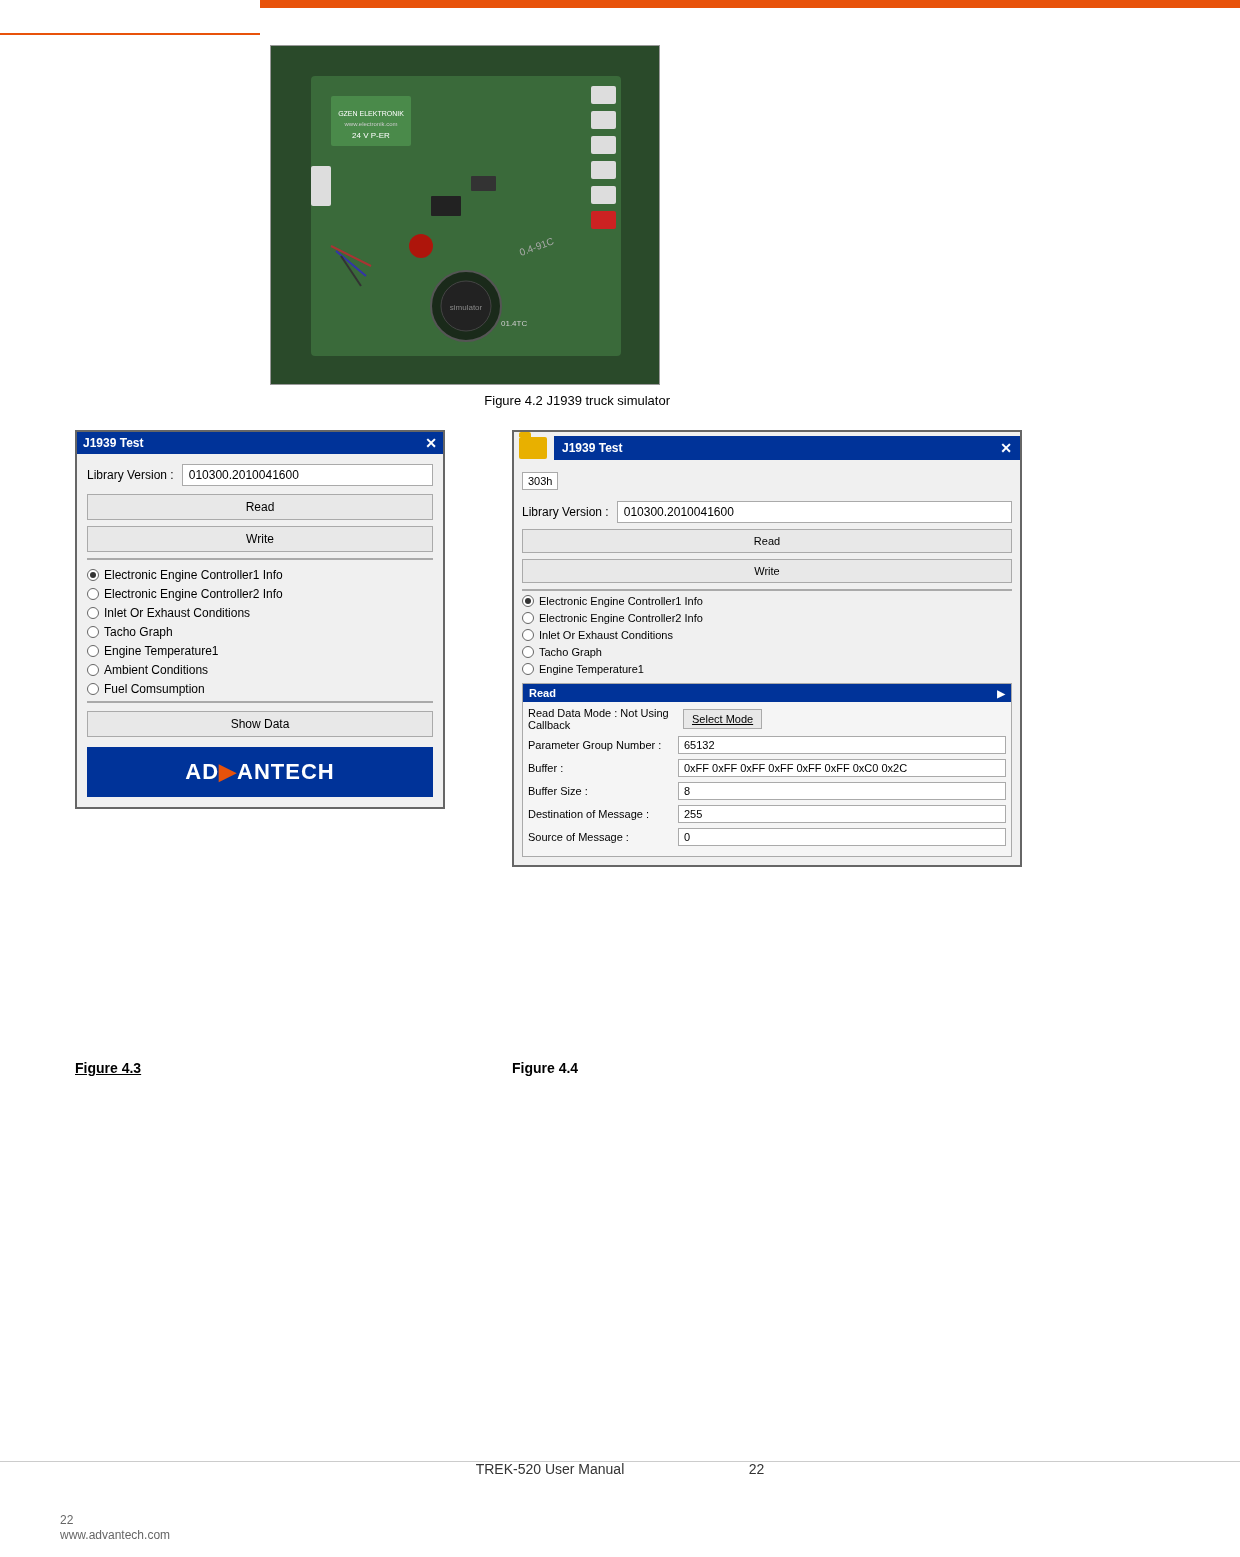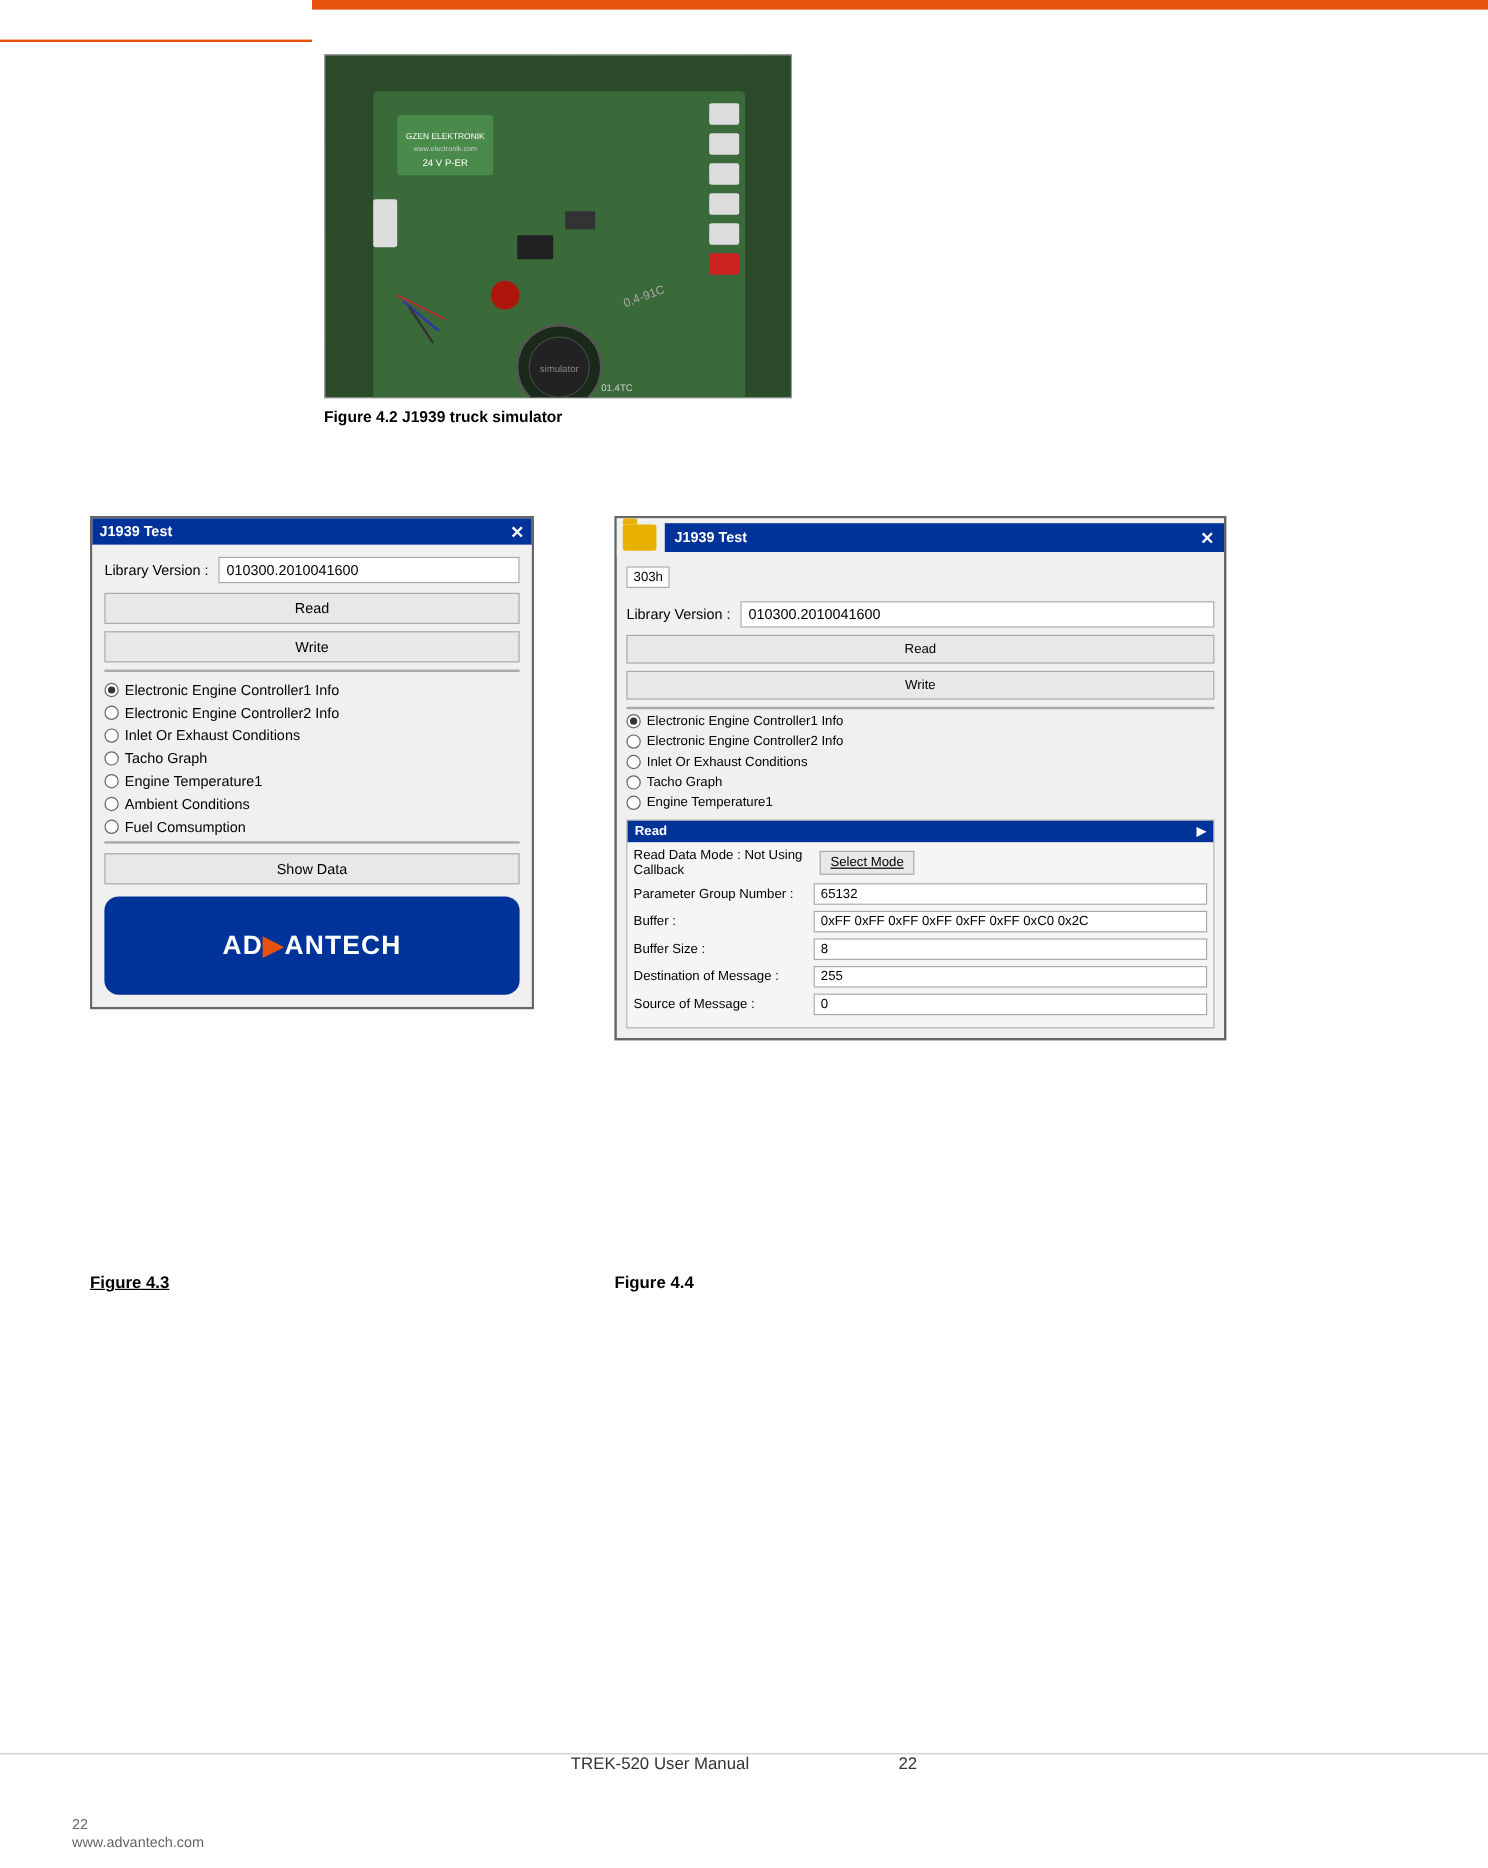--- a/index.html
+++ b/index.html
@@ -36,21 +36,21 @@
     .figure-container {
       position: absolute;
       top: 45px;
       left: 270px;
       width: 400px;
       text-align: center;
     }
 
     .truck-image {
       width: 390px;
-      height: 287px;
+      height: 340px;
       background: linear-gradient(135deg, #3a5a3a 0%, #4a7a4a 20%, #2a4a2a 40%, #5a7a3a 60%, #3a5a3a 80%, #2a3a2a 100%);
       border: 1px solid #999;
       display: flex;
       align-items: center;
       justify-content: center;
       overflow: hidden;
       position: relative;
     }
 
     .truck-image-inner {
@@ -60,23 +60,23 @@
         radial-gradient(circle at 30% 20%, #7a9a5a 8%, transparent 8%),
         radial-gradient(circle at 70% 20%, #7a9a5a 8%, transparent 8%),
         radial-gradient(circle at 30% 80%, #999 10%, transparent 10%),
         radial-gradient(circle at 70% 80%, #999 10%, transparent 10%),
         radial-gradient(circle at 50% 50%, #5a7a5a 15%, transparent 15%),
         linear-gradient(135deg, #3a5a3a 0%, #4a7a4a 30%, #2a4a2a 60%, #3a5a3a 100%);
     }
 
     .figure-caption {
       margin-top: 8px;
-      font-weight: bold;
+      font-weight: normal;
       font-size: 13px;
-      text-align: left;
+      text-align: right;
     }
 
     
     .fig43-window {
       position: absolute;
       top: 430px;
       left: 75px;
       width: 370px;
       background: #f0f0f0;
       border: 2px solid #666;
@@ -174,24 +174,23 @@
       background: #333;
       display: block;
     }
 
     .advantech-logo {
       background: #003399;
       color: #fff;
       font-size: 22px;
       font-weight: 900;
       text-align: center;
-      padding: 28px;
+      padding: 12px;
       margin-top: 10px;
       letter-spacing: 1px;
-      border-radius: 12px;
     }
 
     
     .fig44-window {
       position: absolute;
       top: 430px;
       left: 512px;
       width: 510px;
       background: #f0f0f0;
       border: 2px solid #666;

